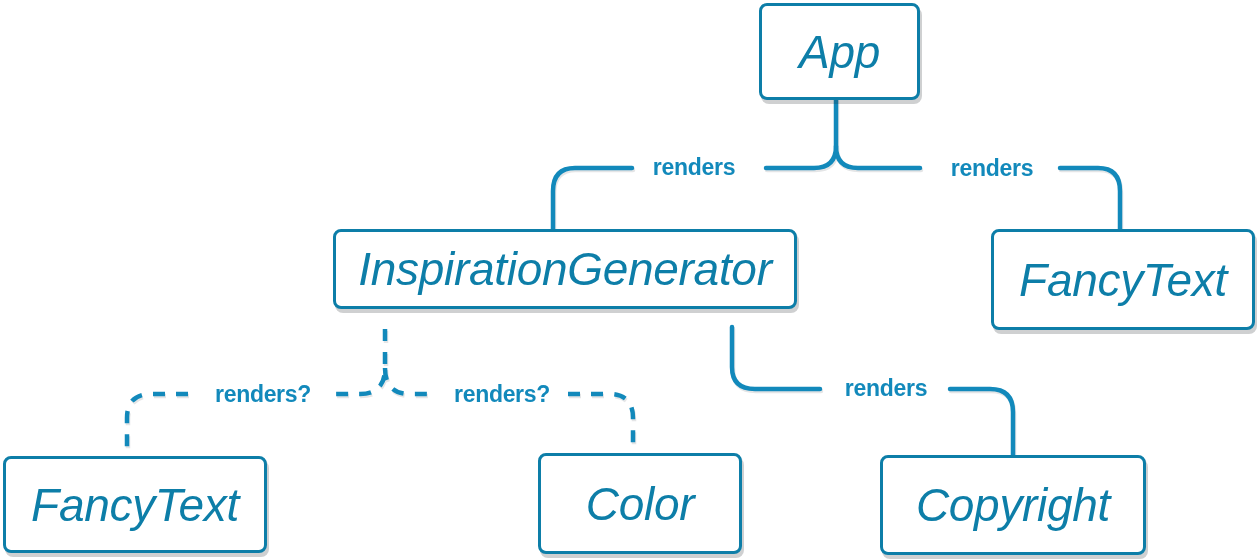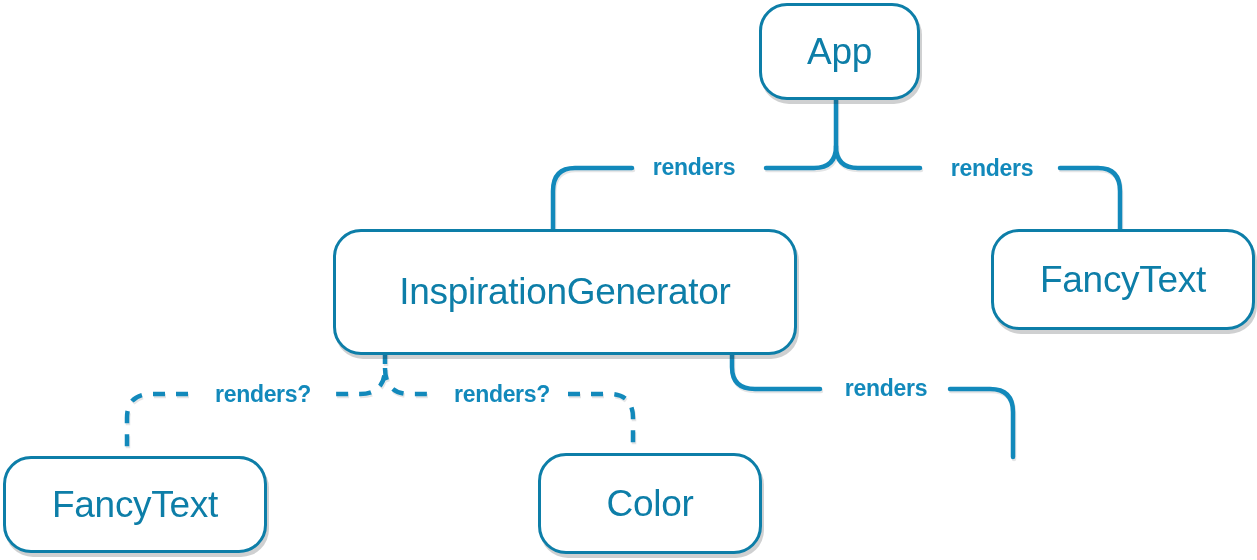--- a/index.html
+++ b/index.html
@@ -33,35 +33,36 @@
   }
   .edges-svg path.dashed {
     stroke-dasharray: 12 11;
     stroke-linecap: butt;
   }
   .node {
     position: absolute;
     box-sizing: border-box;
     background: var(--node-fill, #ffffff);
     border: 3px solid var(--node-border, #0d7ea8);
-    border-radius: 28px;
+    border-radius: 8px;
     box-shadow: 2px 4px 0 rgba(35,39,47,0.22);
     display: flex;
     align-items: center;
     justify-content: center;
     color: var(--node-text, #0d7ea8);
-    font-size: 37px;
+    font-size: 46px;
     letter-spacing: -0.3px;
     white-space: nowrap;
+    font-style: italic;
   }
   .node-app        { left: 759px; top: 3px;   width: 161px; height: 97px;  }
-  .node-insp       { left: 333px; top: 229px; width: 464px; height: 126px;  }
+  .node-insp       { left: 333px; top: 229px; width: 464px; height: 80px;  }
   .node-fancy-top  { left: 991px; top: 229px; width: 264px; height: 101px; }
   .node-fancy-bot  { left: 3px;   top: 456px; width: 264px; height: 97px;  }
-  .node-color      { left: 538px; top: 453px; width: 224px; height: 101px; }
+  .node-color      { left: 538px; top: 453px; width: 204px; height: 101px; }
   .node-copyright  { left: 880px; top: 455px; width: 266px; height: 100px; }
   .edge-label {
     position: absolute;
     transform: translate(-50%, -50%);
     color: var(--edge-label, #1289bb);
     font-size: 23px;
     font-weight: 700;
     letter-spacing: -0.3px;
     white-space: nowrap;
   }
@@ -107,20 +108,23 @@
   </div>
 
   <div class="node node-fancy-bot">
     <span>FancyText</span>
   </div>
 
   <div class="node node-color">
     <span>Color</span>
   </div>
 
+  <div class="node node-copyright">
+    <span>Copyright</span>
+  </div>
 
   <div class="edge-label lbl-top-left">renders</div>
 
   <div class="edge-label lbl-top-right">renders</div>
 
   <div class="edge-label lbl-mid">renders</div>
 
   <div class="edge-label lbl-q-left">renders?</div>
 
   <div class="edge-label lbl-q-right">renders?</div>

